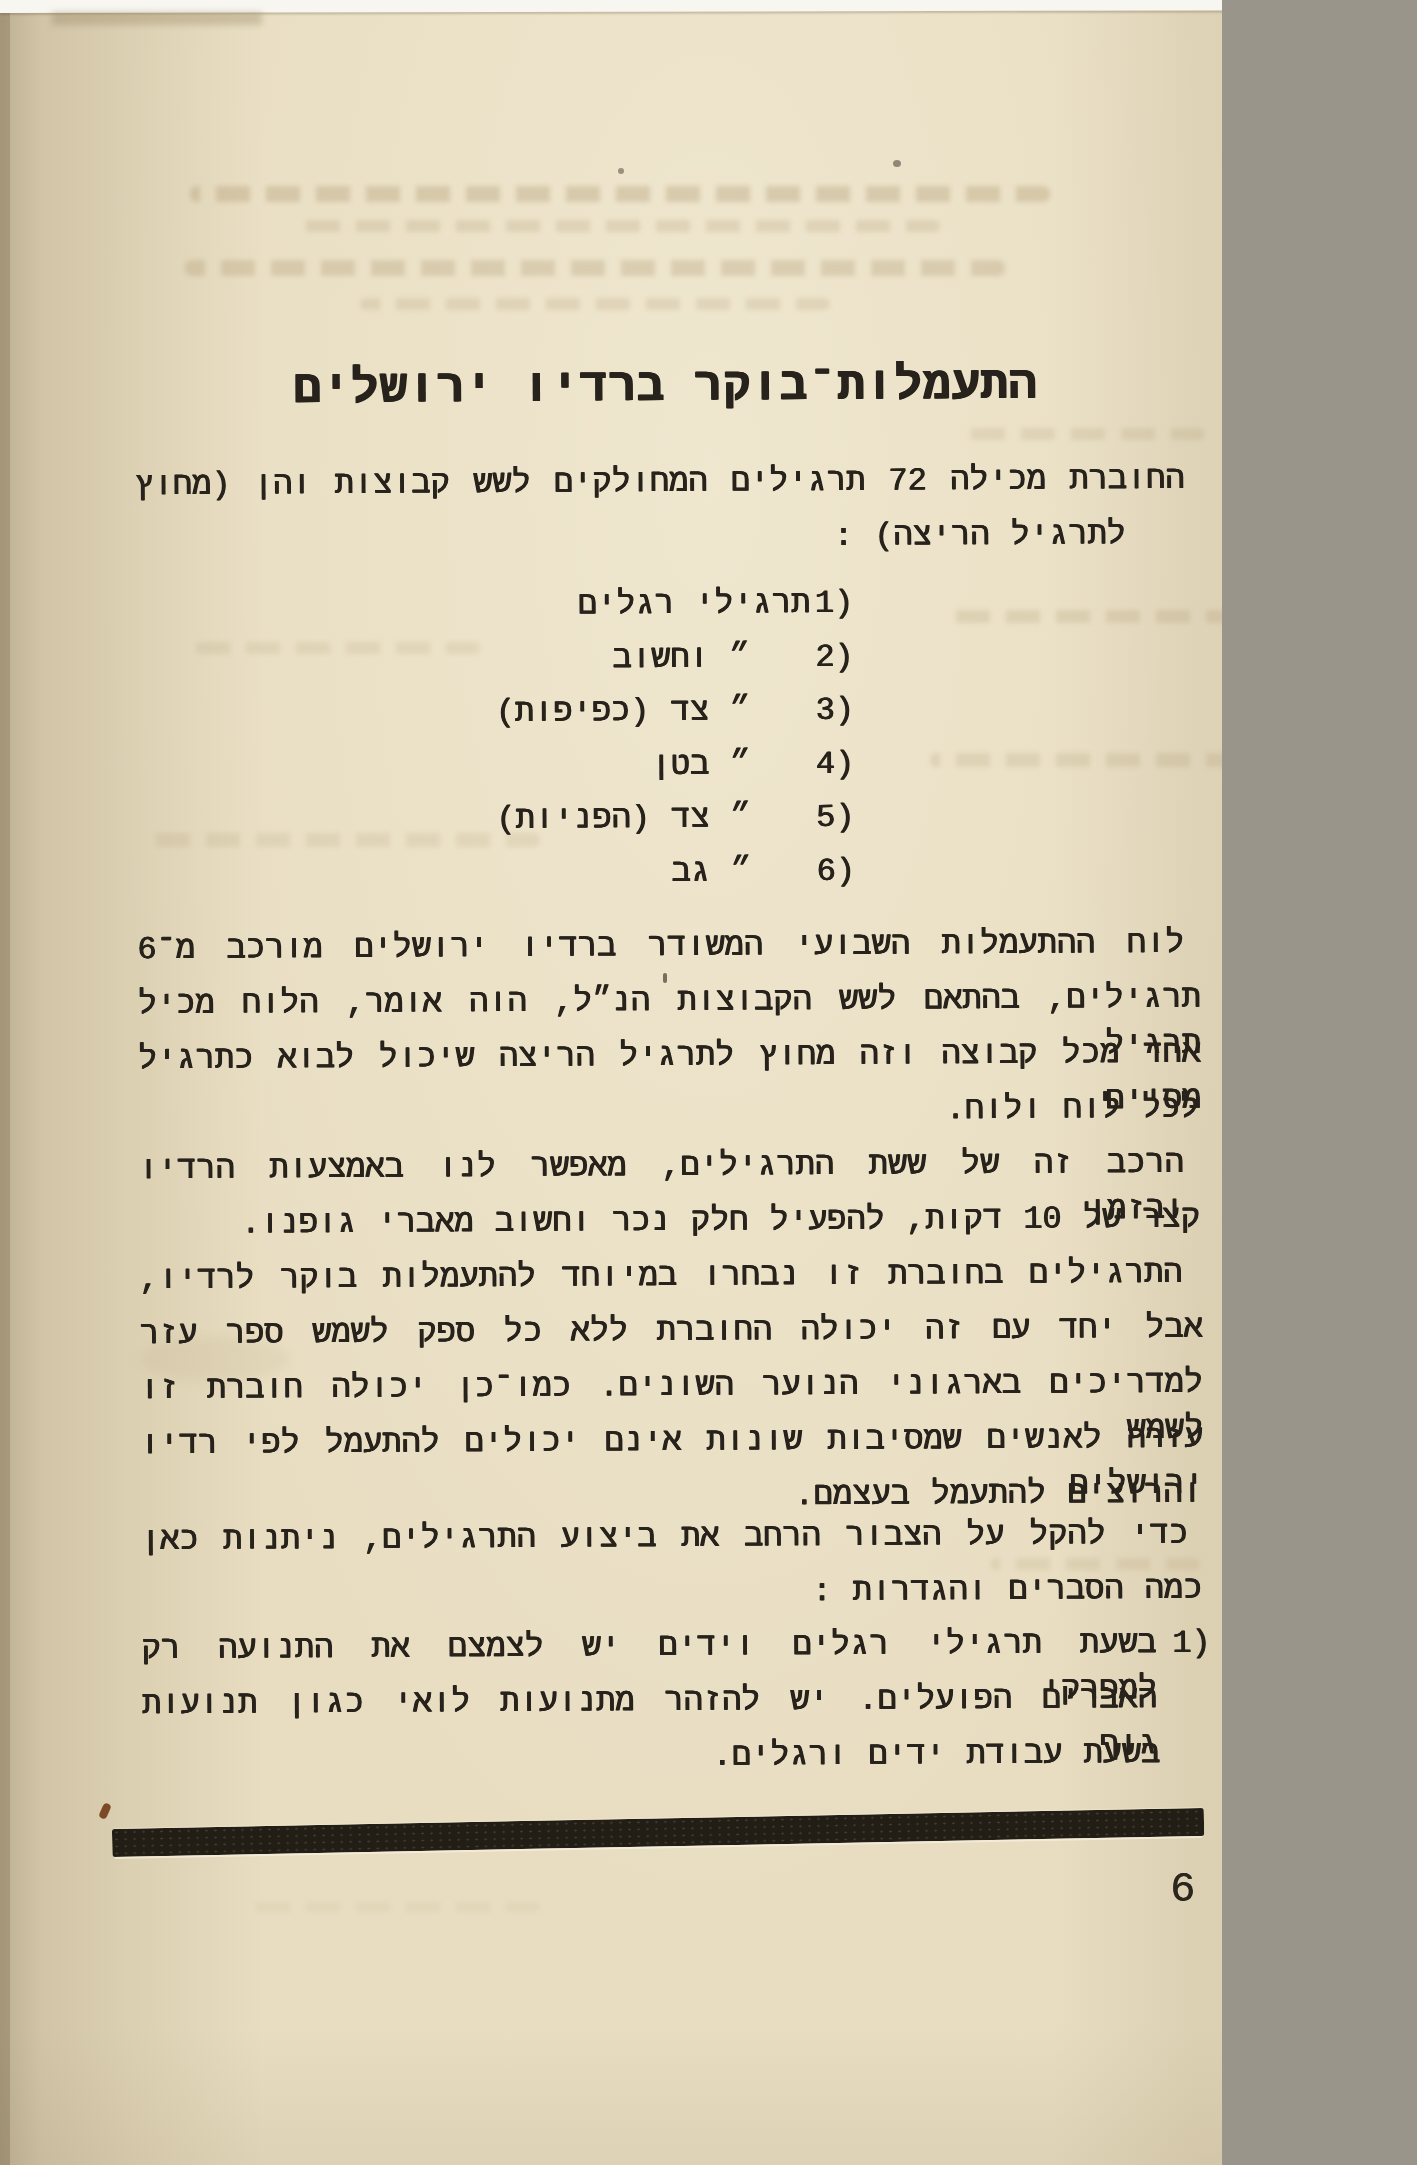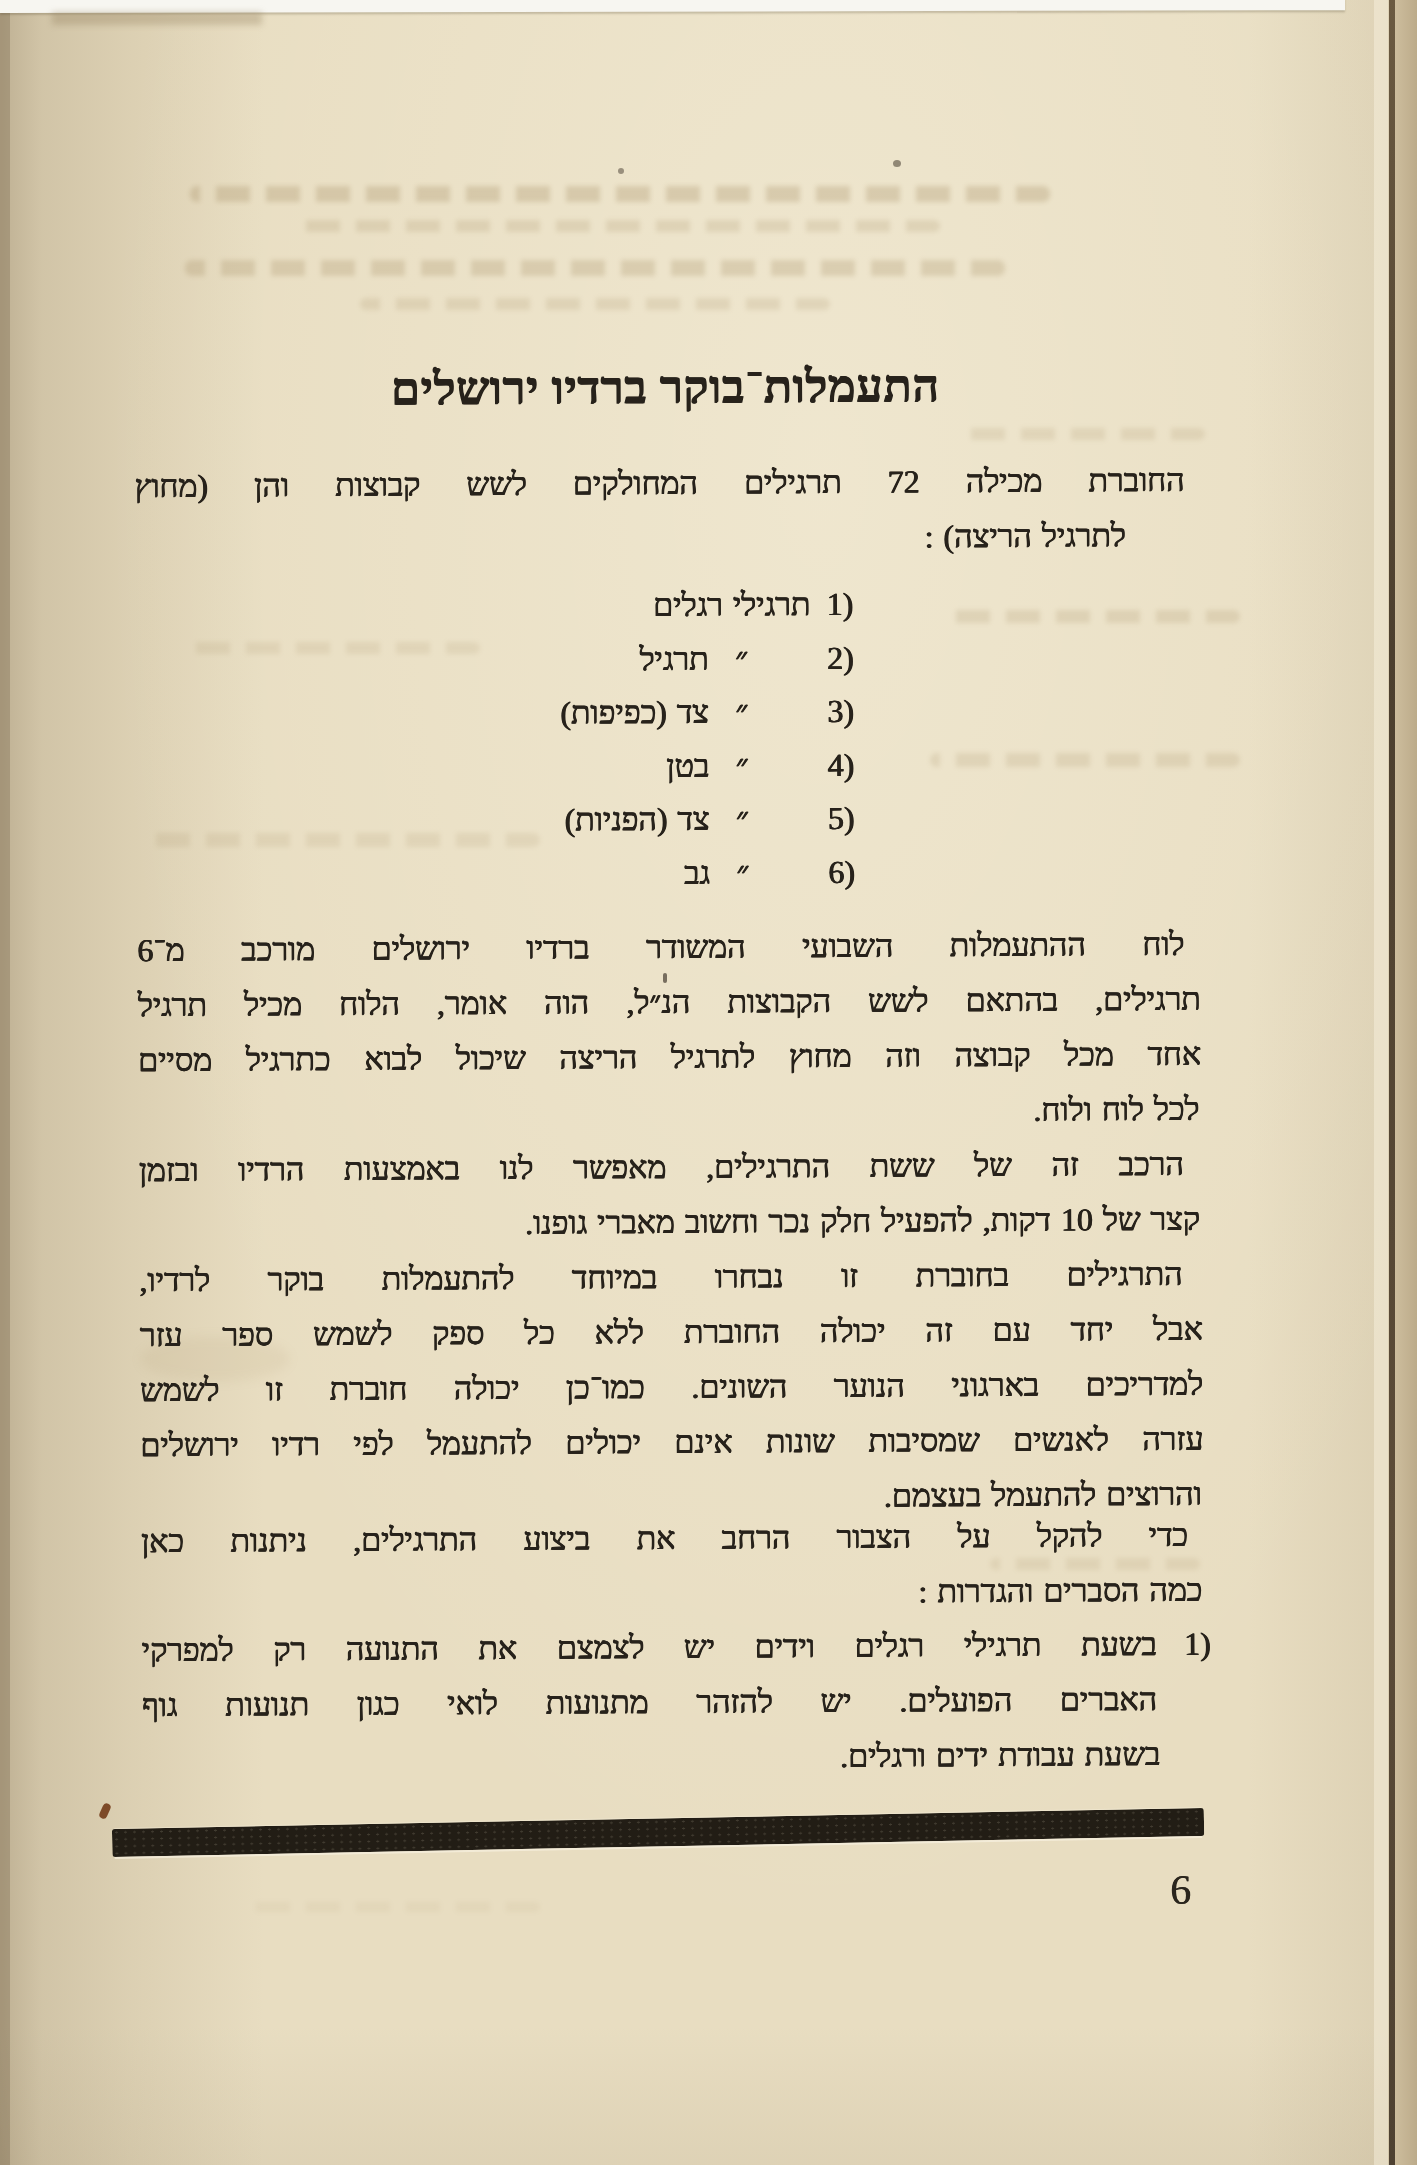--- a/index.html
+++ b/index.html
@@ -1,17 +1,17 @@
 <!DOCTYPE html>
 <html lang="he"><head>
 <meta charset="utf-8">
 <style>
   html,body{margin:0;padding:0;background:#9a958b;}
-  #stage{position:relative;width:1417px;height:2165px;overflow:hidden;
-         font-family:Liberation Serif, serif;}
+  #stage{position:relative;width:1222px;height:2165px;overflow:hidden;
+         font-family:Liberation Mono, monospace;}
   
   .paper{position:absolute;inset:0;
     background:
       radial-gradient(ellipse at 58% 22%, rgba(255,252,238,.30), rgba(255,252,238,0) 62%),
       linear-gradient(90deg, rgba(110,90,58,.34) 0px, rgba(118,98,64,.20) 42px, rgba(132,112,74,.12) 130px, rgba(132,112,74,0) 265px),
       linear-gradient(270deg, rgba(118,98,62,.10) 25px, rgba(118,98,62,0) 170px),
       linear-gradient(0deg, rgba(118,98,64,.09) 0px, rgba(118,98,64,0) 140px),
       #e8ddc1;}
   
   .top-edge{position:absolute;left:0;top:0;width:1345px;height:13px;background:#f7f6f1;
@@ -97,21 +97,21 @@
     </div>
 
     <div>
       <div class="line" style="top:582px;">
         <span class="g-num">1)</span>
         <span class="g-lbl g-lbl-first">תרגילי רגלים</span>
       </div>
       <div class="line" style="top:636px;">
         <span class="g-num">2)</span>
         <span class="g-ditto">״</span>
-        <span class="g-lbl">תרגיל</span>
+        <span class="g-lbl">וחשוב</span>
       </div>
       <div class="line" style="top:689px;">
         <span class="g-num">3)</span>
         <span class="g-ditto">״</span>
         <span class="g-lbl">צד (כפיפות)</span>
       </div>
       <div class="line" style="top:743px;">
         <span class="g-num">4)</span>
         <span class="g-ditto">״</span>
         <span class="g-lbl">בטן</span>

